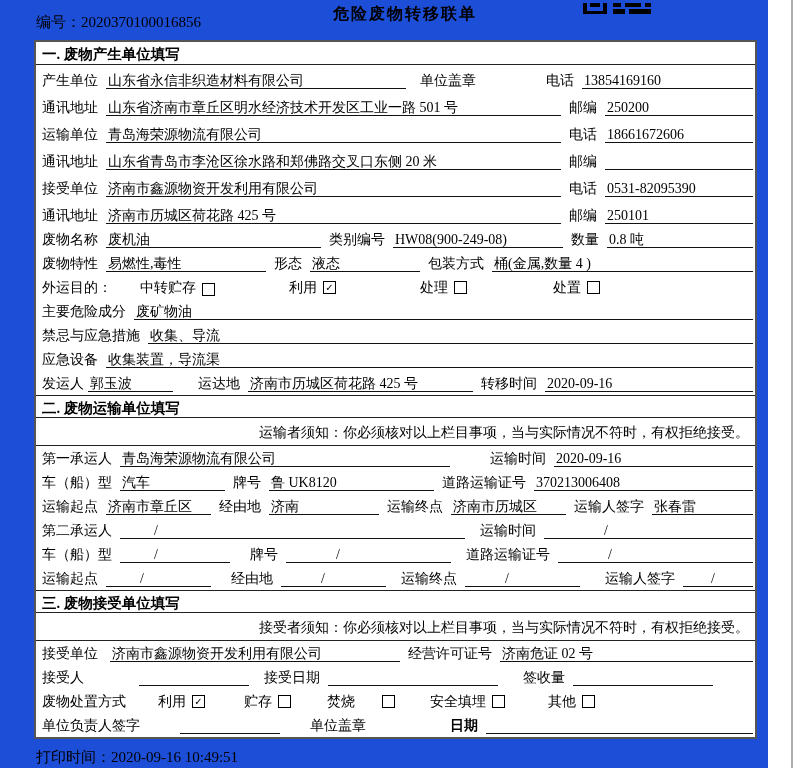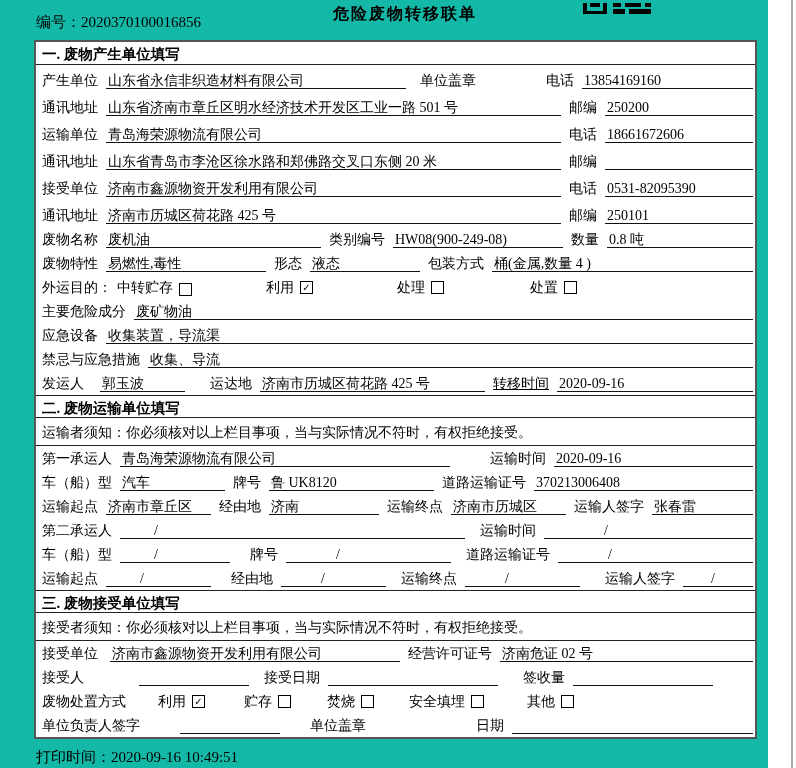--- a/index.html
+++ b/index.html
@@ -1,34 +1,34 @@
 <!DOCTYPE html>
 <html><head>
 <meta charset="utf-8">
 <style>
   html,body{margin:0;padding:0;background:#ffffff;}
   body{width:796px;height:768px;overflow:hidden;
        font-family:"Liberation Serif","DejaVu Serif",serif;color:#000;}
-  .page{position:relative;width:768px;height:768px;background:#14b8a6;}
+  .page{position:relative;width:768px;height:768px;background:#1d4ed8;}
 
   .doc-no{position:absolute;left:36px;top:13px;font-size:15px;white-space:nowrap;}
   .title{position:absolute;left:333px;top:4px;font-size:16px;font-weight:bold;
          letter-spacing:2px;white-space:nowrap;}
   .qr{position:absolute;left:583px;top:0;}
 
   .page-edge{position:absolute;left:791px;top:0;width:2px;height:768px;background:#ababab;}
 
   .form-table{position:absolute;left:34px;top:40px;width:723px;
               border:2px solid #555;box-sizing:border-box;background:#fff;}
 
   .sec-header{font-weight:bold;font-size:14.5px;padding:3px 6px 2px 6px;height:23px;
               box-sizing:border-box;border-bottom:1px solid #222;white-space:nowrap;}
   .sec-header.sep{border-top:1px solid #222;}
   .note-row{font-size:14px;height:28px;box-sizing:border-box;padding:6px 6px 0 6px;
-            border-bottom:1px solid #222;white-space:nowrap;}
+            border-bottom:1px solid #222;white-space:nowrap;text-align:right;}
 
   .frow{display:flex;align-items:flex-end;height:24px;box-sizing:border-box;
         padding:0 2px 3px 6px;font-size:14px;}
   .frow.tall{height:27px;}
   .frow > *{margin-left:8px;}
   .frow > :first-child{margin-left:0;}
   .lbl{white-space:nowrap;line-height:17px;}
   .val{display:inline-block;border-bottom:1px solid #111;white-space:nowrap;
        height:17px;line-height:17px;box-sizing:border-box;padding:0 2px;}
   .val.grow{flex:1;}
@@ -113,21 +113,21 @@
       <div class="frow">
         <span class="lbl">废物特性</span>
         <span class="val" style="width: 160px;">易燃性,毒性</span>
         <span class="lbl">形态</span>
         <span class="val" style="width: 110px;">液态</span>
         <span class="lbl">包装方式</span>
         <span class="val grow">桶(金属,数量 4 )</span>
       </div>
       <div class="frow">
         <span class="lbl">外运目的：</span>
-        <span class="cbitem" style="margin-left: 5px; align-items: flex-end;">
+        <span class="cbitem" style="margin-left: 28px; align-items: flex-end;">
           <span>中转贮存</span>
           <span class="cb"></span>
         </span>
         <span class="cbitem" style="margin-left: 74px;">
           <span>利用</span>
           <span class="cb">✓</span>
         </span>
         <span class="cbitem" style="margin-left: 84px;">
           <span>处理</span>
           <span class="cb"></span>
@@ -135,33 +135,33 @@
         <span class="cbitem" style="margin-left: 86px;">
           <span>处置</span>
           <span class="cb"></span>
         </span>
       </div>
       <div class="frow">
         <span class="lbl">主要危险成分</span>
         <span class="val grow">废矿物油</span>
       </div>
       <div class="frow">
+        <span class="lbl">禁忌与应急措施</span>
+        <span class="val grow">收集、导流</span>
+      </div>
+      <div class="frow">
         <span class="lbl">应急设备</span>
         <span class="val grow">收集装置，导流渠</span>
       </div>
       <div class="frow">
-        <span class="lbl">禁忌与应急措施</span>
-        <span class="val grow">收集、导流</span>
-      </div>
-      <div class="frow">
         <span class="lbl">发运人</span>
-        <span class="val" style="width: 85px; margin-left: 16px;">郭玉波</span>
+        <span class="val" style="width: 85px; margin-left: 4px;">郭玉波</span>
         <span class="lbl" style="margin-left: 25px;">运达地</span>
         <span class="val" style="width: 225px;">济南市历城区荷花路 425 号</span>
-        <span class="lbl" style=" text-decoration: underline;">转移时间</span>
+        <span class="lbl" style="">转移时间</span>
         <span class="val grow">2020-09-16</span>
       </div>
       <div class="sec-header sep">二. 废物运输单位填写</div>
       <div class="note-row">运输者须知：你必须核对以上栏目事项，当与实际情况不符时，有权拒绝接受。</div>
       <div class="frow">
         <span class="lbl">第一承运人</span>
         <span class="val" style="width: 330px;">青岛海荣源物流有限公司</span>
         <span class="lbl" style="margin-left: 40px;">运输时间</span>
         <span class="val grow">2020-09-16</span>
       </div>
@@ -226,38 +226,38 @@
       <div class="frow">
         <span class="lbl">废物处置方式</span>
         <span class="cbitem" style="margin-left: 32px;">
           <span>利用</span>
           <span class="cb">✓</span>
         </span>
         <span class="cbitem" style="margin-left: 39px; justify-content: center;">
           <span>贮存</span>
           <span class="cb"></span>
         </span>
-        <span class="cbitem" style="margin-left: 36px;">
+        <span class="cbitem" style="margin-left: 36px; gap: 21px;">
           <span>焚烧</span>
           <span class="cb"></span>
         </span>
         <span class="cbitem" style="margin-left: 35px;">
           <span>安全填埋</span>
           <span class="cb"></span>
         </span>
         <span class="cbitem" style="margin-left: 43px;">
           <span>其他</span>
           <span class="cb"></span>
         </span>
       </div>
       <div class="frow">
         <span class="lbl">单位负责人签字</span>
         <span class="val" style="width: 100px; margin-left: 40px;"></span>
         <span class="lbl" style="margin-left: 30px;">单位盖章</span>
-        <span class="lbl" style="margin-left: 110px;">日期</span>
+        <span class="lbl" style="margin-left: 84px; font-weight: bold;">日期</span>
         <span class="val grow"></span>
       </div>
     </div>
 
   <div class="print-time"><span>打印时间：</span><span>2020-09-16 10:49:51</span></div>
 
   <div class="page-edge"></div>
 </div>
 
 </body></html>

